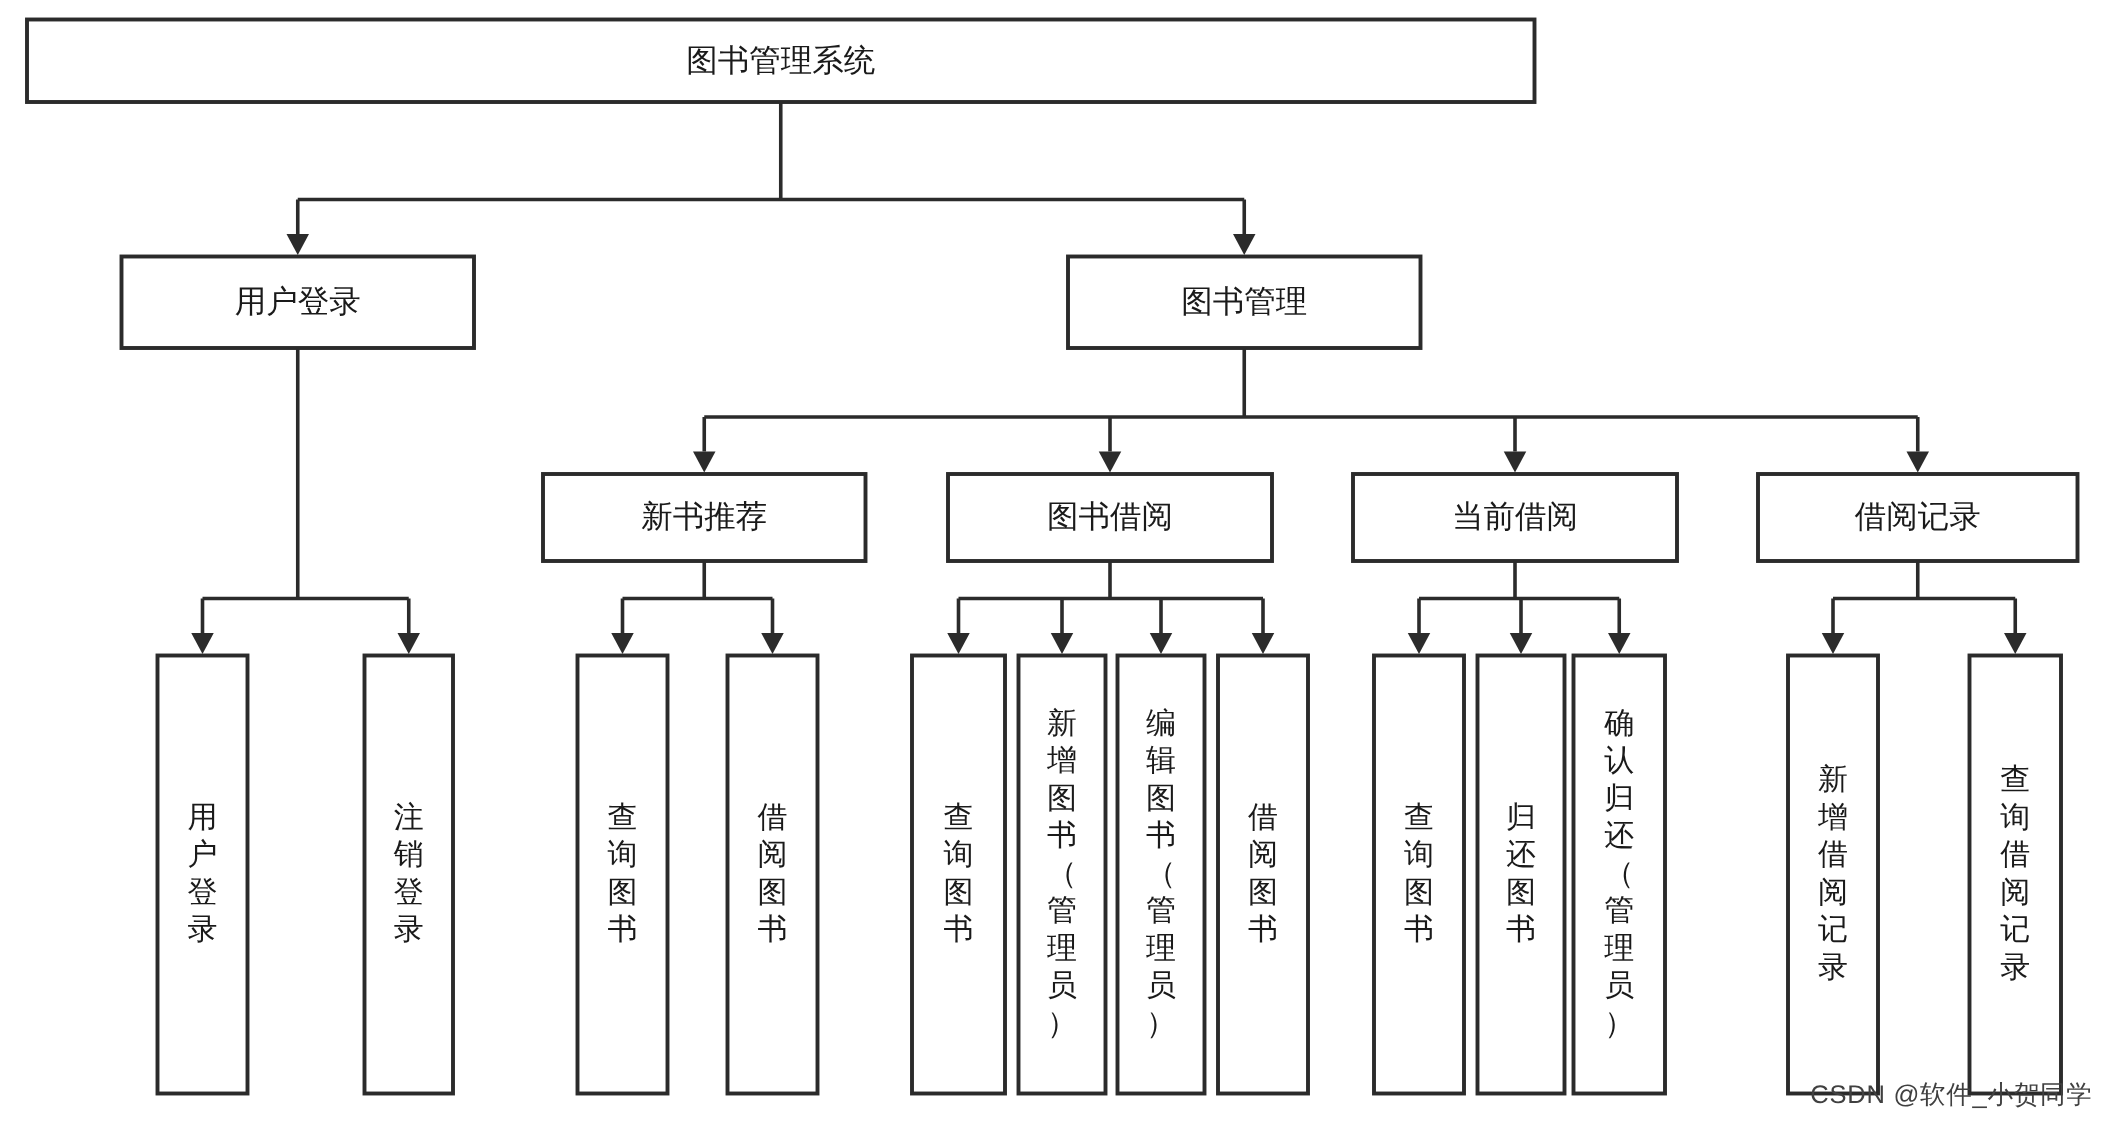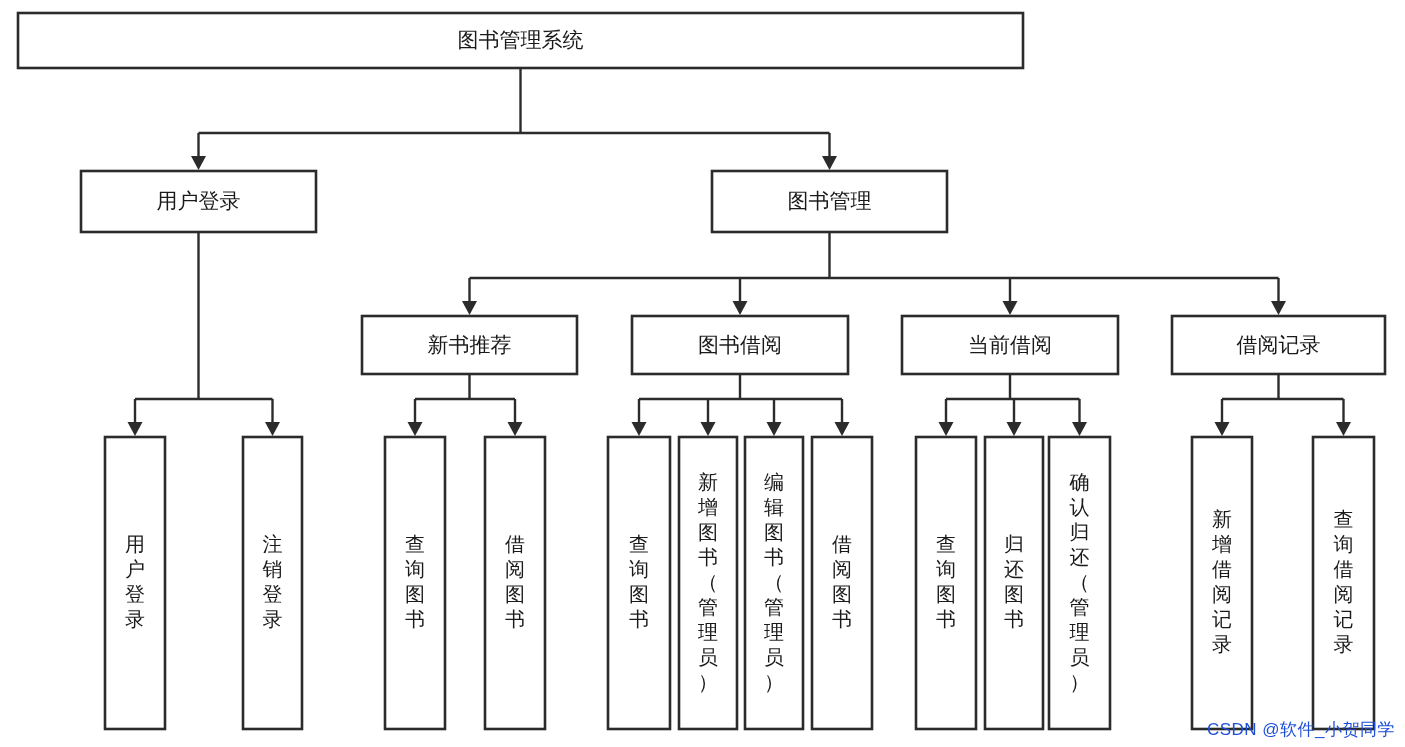--- a/index.html
+++ b/index.html
@@ -46,21 +46,21 @@
   }
   .arrow-head {
     fill: #2b2b2b;
   }
   .watermark {
     position: absolute;
     right: 10px;
     bottom: 6px;
     font-family: "Liberation Sans", "DejaVu Sans", sans-serif;
     font-size: 17px;
-    color: #1d4ed8;
+    color: #404040;
     white-space: nowrap;
     pointer-events: none;
     letter-spacing: 0.5px;
   }
 </style>
 </head>
 <body>
 
 <svg id="diagram-root" viewBox="0 0 1405 747">
   <g id="edge-layer">

